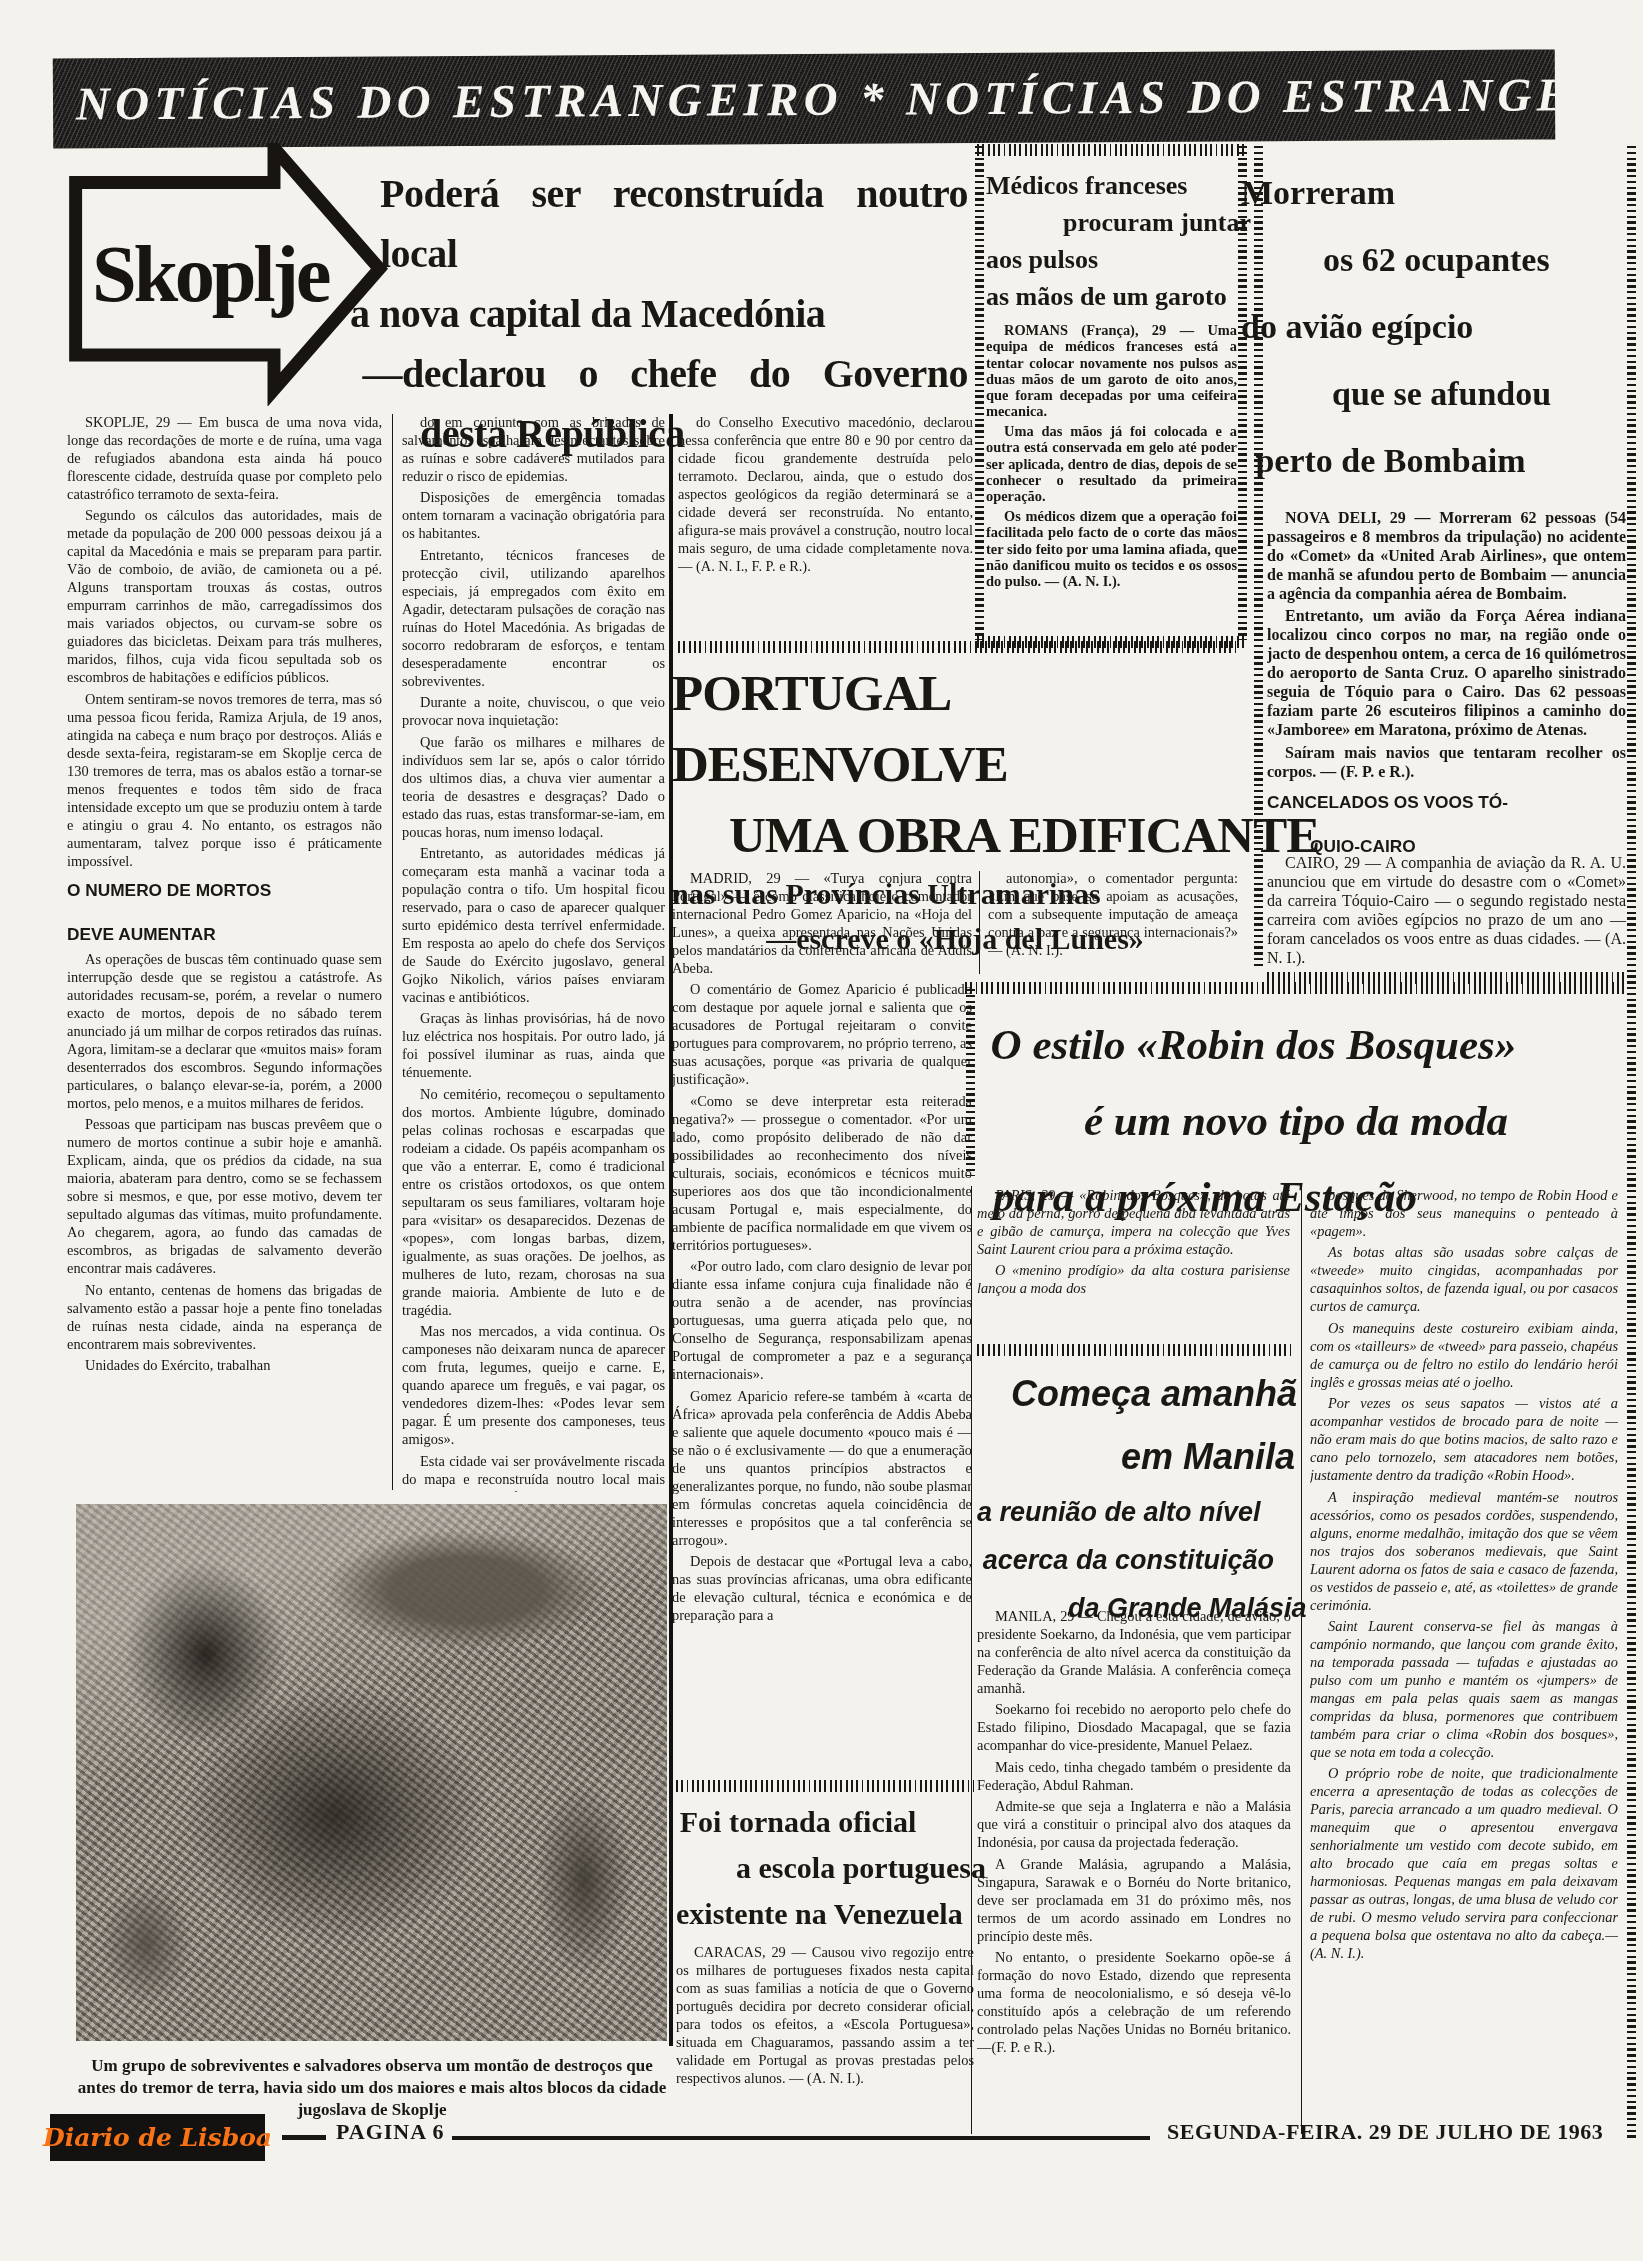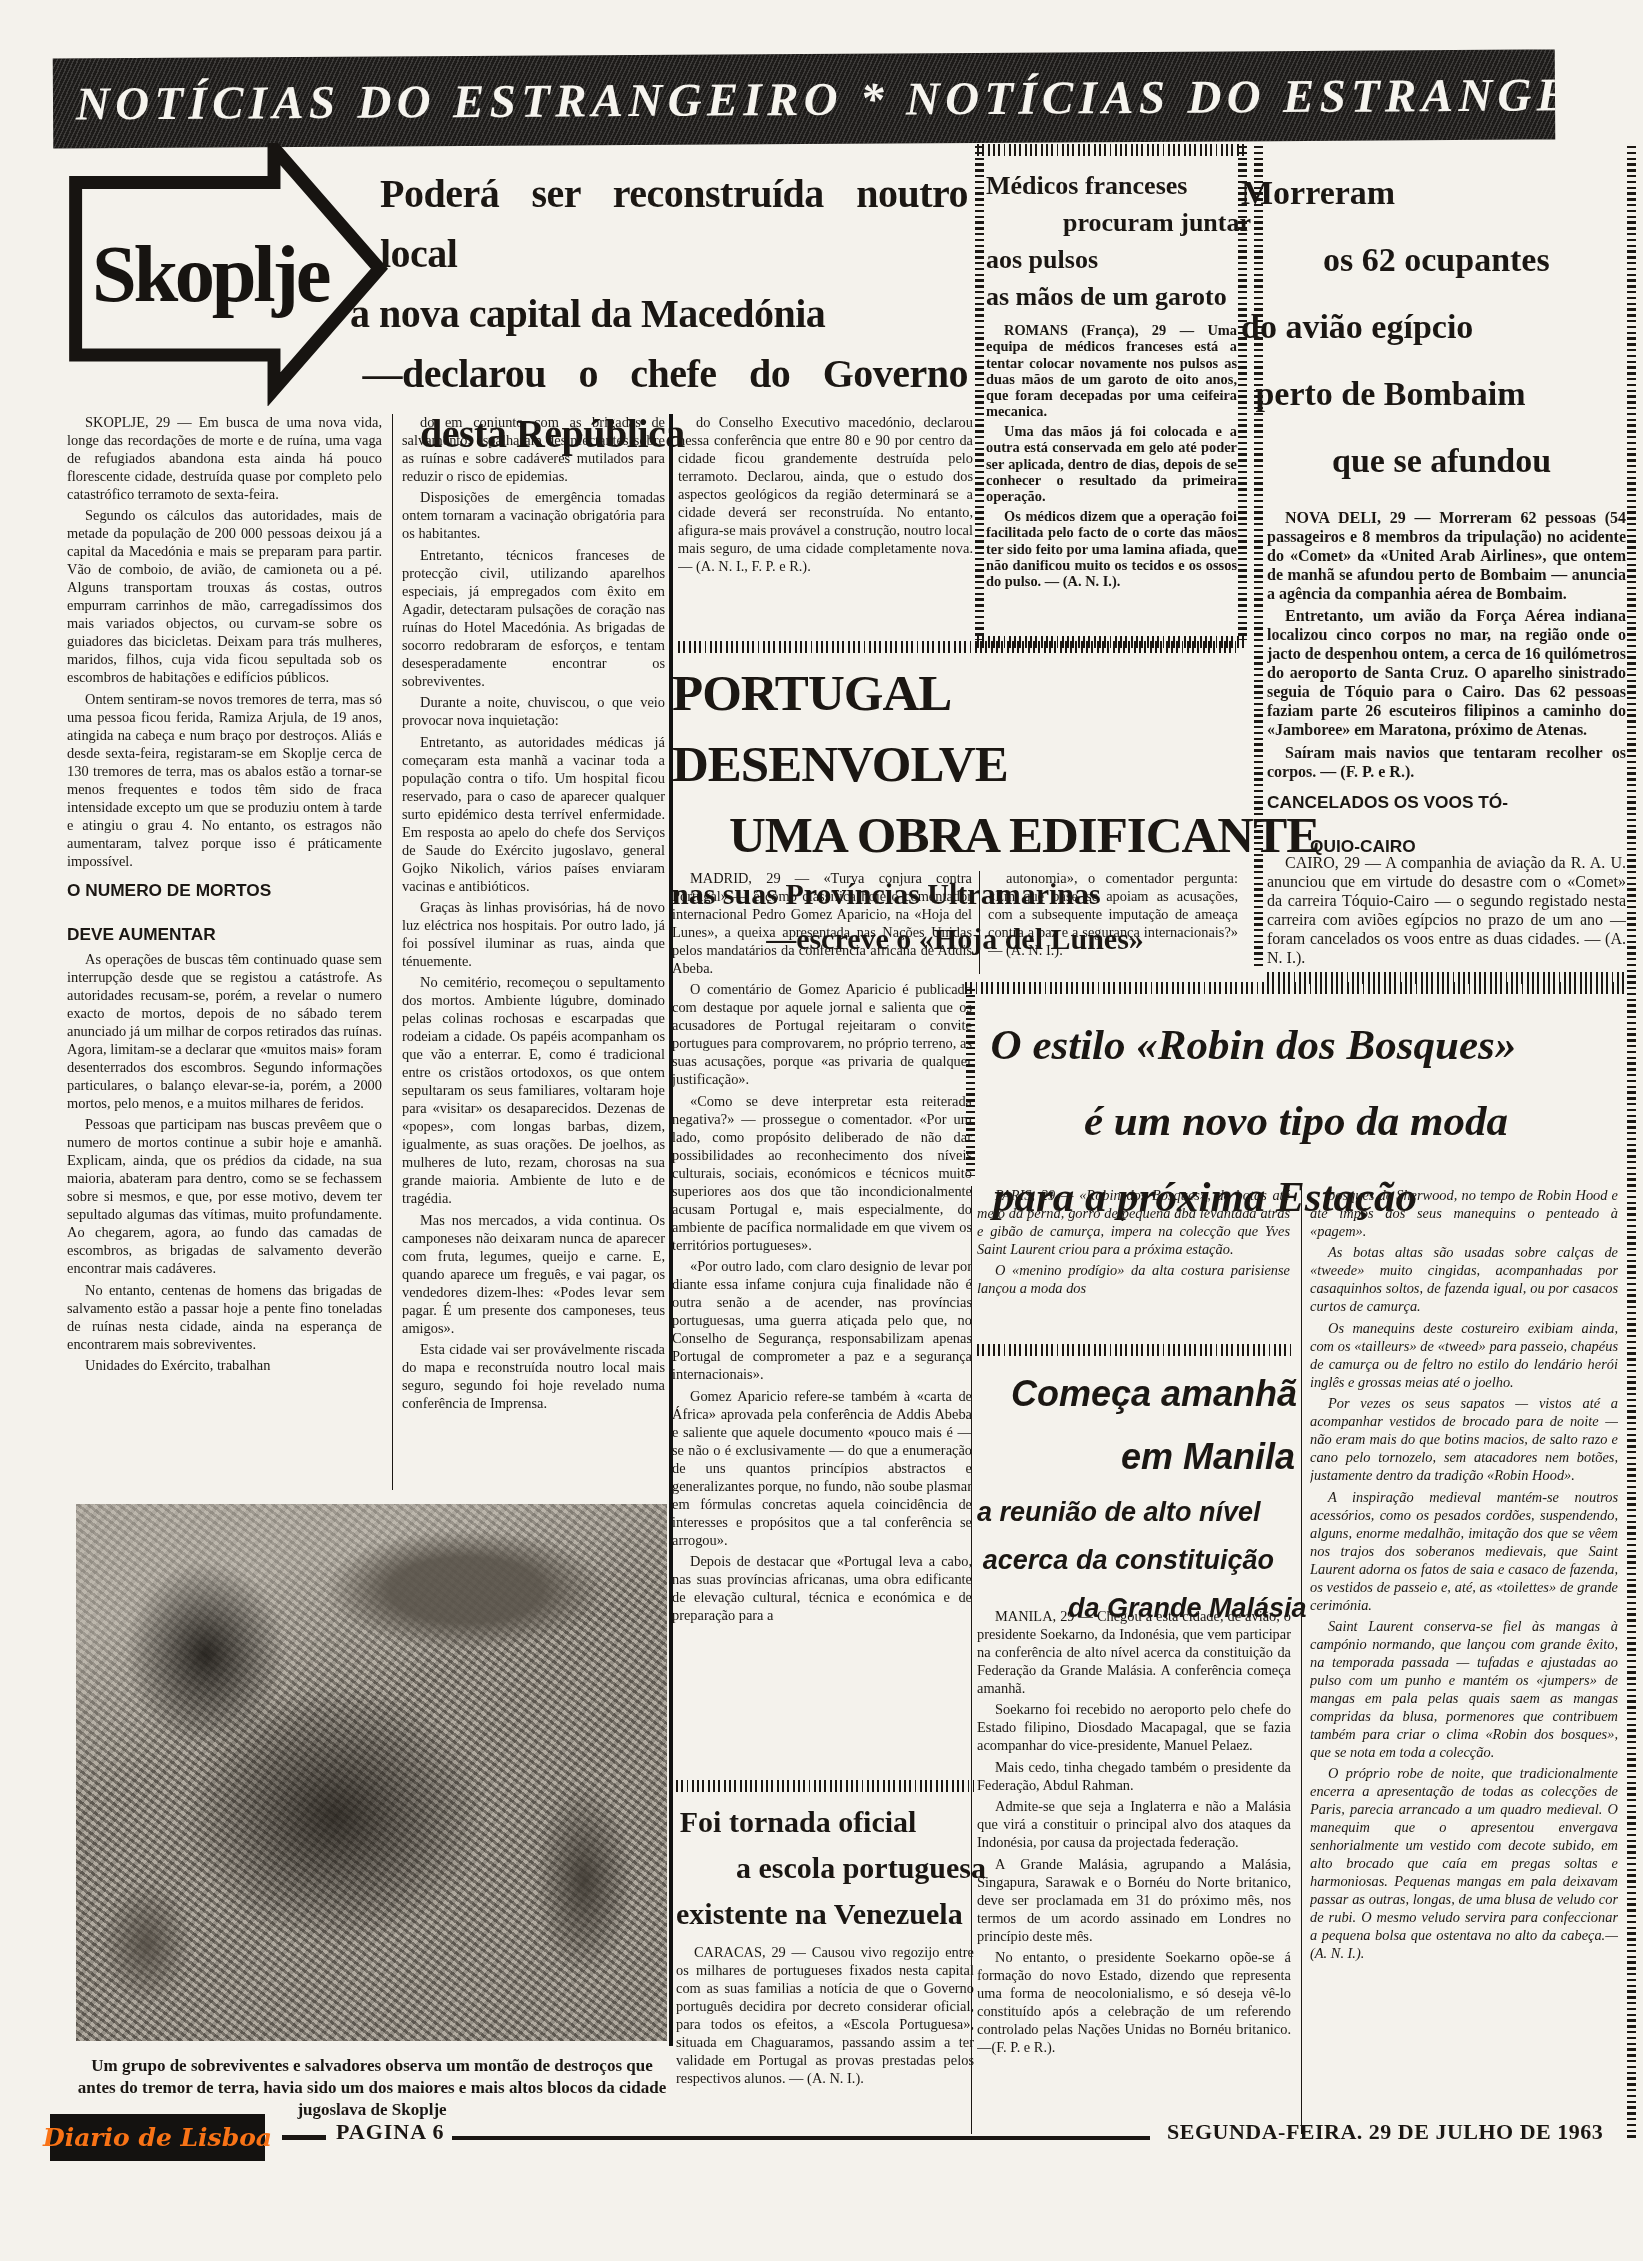--- a/index.html
+++ b/index.html
@@ -142,22 +142,22 @@
 <div class="abs col medbody" style="left:986px;top:322px;width:251px;height:310px;">
     <p>ROMANS (França), 29 — Uma equipa de médicos franceses está a tentar colocar novamente nos pulsos as duas mãos de um garoto de oito anos, que foram decepadas por uma ceifeira mecanica.</p>
     <p>Uma das mãos já foi colocada e a outra está conservada em gelo até poder ser aplicada, dentro de dias, depois de se conhecer o resultado da primeira operação.</p>
     <p>Os médicos dizem que a operação foi facilitada pelo facto de o corte das mãos ter sido feito por uma lamina afiada, que não danificou muito os tecidos e os ossos do pulso. — (A. N. I.).</p>
   </div>
 
 <div class="abs hl serif-head morreram-head">
   <span class="hline">Morreram</span>
   <span class="hline" style="padding-left:82px;">os 62 ocupantes</span>
   <span class="hline">do avião egípcio</span>
+  <span class="hline" style="padding-left:91px;">que se afundou</span>
   <span class="hline" style="padding-left:14.4px;">perto de Bombaim</span>
-  <span class="hline" style="padding-left:91px;">que se afundou</span>
 </div>
 <div class="abs col boldcol" style="left:1267px;top:508px;width:359px;height:274px;">
     <p>NOVA DELI, 29 — Morreram 62 pessoas (54 passageiros e 8 membros da tripulação) no acidente do «Comet» da «United Arab Airlines», que ontem de manhã se afundou perto de Bombaim — anuncia a agência da companhia aérea de Bombaim.</p>
     <p>Entretanto, um avião da Força Aérea indiana localizou cinco corpos no mar, na região onde o jacto de despenhou ontem, a cerca de 16 quilómetros do aeroporto de Santa Cruz. O aparelho sinistrado seguia de Tóquio para o Cairo. Das 62 pessoas faziam parte 26 escuteiros filipinos a caminho do «Jamboree» em Maratona, próximo de Atenas.</p>
     <p>Saíram mais navios que tentaram recolher os corpos. — (F. P. e R.).</p>
   </div>
 <div class="abs subhead-sans" style="left:1267px;top:785px;width:359px;">
   <span class="hline">CANCELADOS OS VOOS TÓ-</span><br>
   <span class="hline" style="padding-left:43px;">QUIO-CAIRO</span>
 </div>
@@ -182,20 +182,21 @@
       <p>No entanto, centenas de homens das brigadas de salvamento estão a passar hoje a pente fino toneladas de ruínas nesta cidade, ainda na esperança de encontrarem mais sobreviventes.</p>
       <p>Unidades do Exército, trabalhan</p>
     </div>
 </div>
 <div class="abs vrule" style="left:392px;top:414px;height:1076px;"></div>
 <div class="abs col" style="left:402px;top:413px;width:263px;height:1079px;">
     <p>do em conjunto com as brigadas de salvamento, espalharam desinfectantes sobre as ruínas e sobre cadáveres mutilados para reduzir o risco de epidemias.</p>
     <p>Disposições de emergência tomadas ontem tornaram a vacinação obrigatória para os habitantes.</p>
     <p>Entretanto, técnicos franceses de protecção civil, utilizando aparelhos especiais, já empregados com êxito em Agadir, detectaram pulsações de coração nas ruínas do Hotel Macedónia. As brigadas de socorro redobraram de esforços, e tentam desesperadamente encontrar os sobreviventes.</p>
     <p>Durante a noite, chuviscou, o que veio provocar nova inquietação:</p>
+    <p>Que farão os milhares e milhares de indivíduos sem lar se, após o calor tórrido dos ultimos dias, a chuva vier aumentar a teoria de desastres e desgraças? Dado o estado das ruas, estas transformar-se-iam, em poucas horas, num imenso lodaçal.</p>
     <p>Entretanto, as autoridades médicas já começaram esta manhã a vacinar toda a população contra o tifo. Um hospital ficou reservado, para o caso de aparecer qualquer surto epidémico desta terrível enfermidade. Em resposta ao apelo do chefe dos Serviços de Saude do Exército jugoslavo, general Gojko Nikolich, vários países enviaram vacinas e antibióticos.</p>
     <p>Graças às linhas provisórias, há de novo luz eléctrica nos hospitais. Por outro lado, já foi possível iluminar as ruas, ainda que ténuemente.</p>
     <p>No cemitério, recomeçou o sepultamento dos mortos. Ambiente lúgubre, dominado pelas colinas rochosas e escarpadas que rodeiam a cidade. Os papéis acompanham os que vão a enterrar. E, como é tradicional entre os cristãos ortodoxos, os que ontem sepultaram os seus familiares, voltaram hoje para «visitar» os desaparecidos. Dezenas de «popes», com longas barbas, dizem, igualmente, as suas orações. De joelhos, as mulheres de luto, rezam, chorosas na sua grande maioria. Ambiente de luto e de tragédia.</p>
     <p>Mas nos mercados, a vida continua. Os camponeses não deixaram nunca de aparecer com fruta, legumes, queijo e carne. E, quando aparece um freguês, e vai pagar, os vendedores dizem-lhes: «Podes levar sem pagar. É um presente dos camponeses, teus amigos».</p>
     <p>Esta cidade vai ser provávelmente riscada do mapa e reconstruída noutro local mais seguro, segundo foi hoje revelado numa conferência de Imprensa.</p>
   </div>
 <div class="abs vrule-thick" style="left:669px;top:414px;height:1632px;"></div>
 <div class="abs col" style="left:678px;top:413px;width:295px;height:226px;">
     <p>do Conselho Executivo macedónio, declarou nessa conferência que entre 80 e 90 por centro da cidade ficou grandemente destruída pelo terramoto. Declarou, ainda, que o estudo dos aspectos geológicos da região determinará se a cidade deverá ser reconstruída. No entanto, afigura-se mais provável a construção, noutro local mais seguro, de uma cidade completamente nova. — (A. N. I., F. P. e R.).</p>
   </div>

